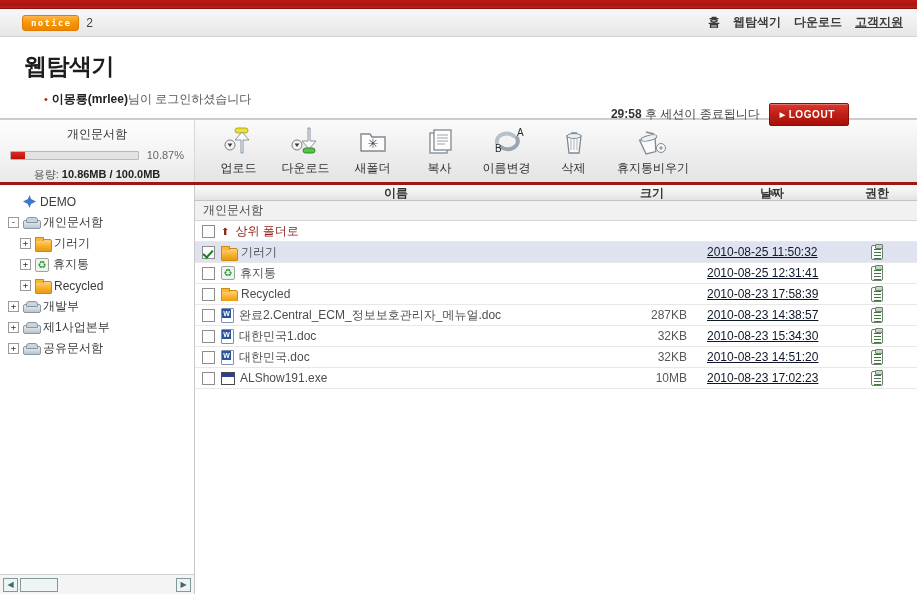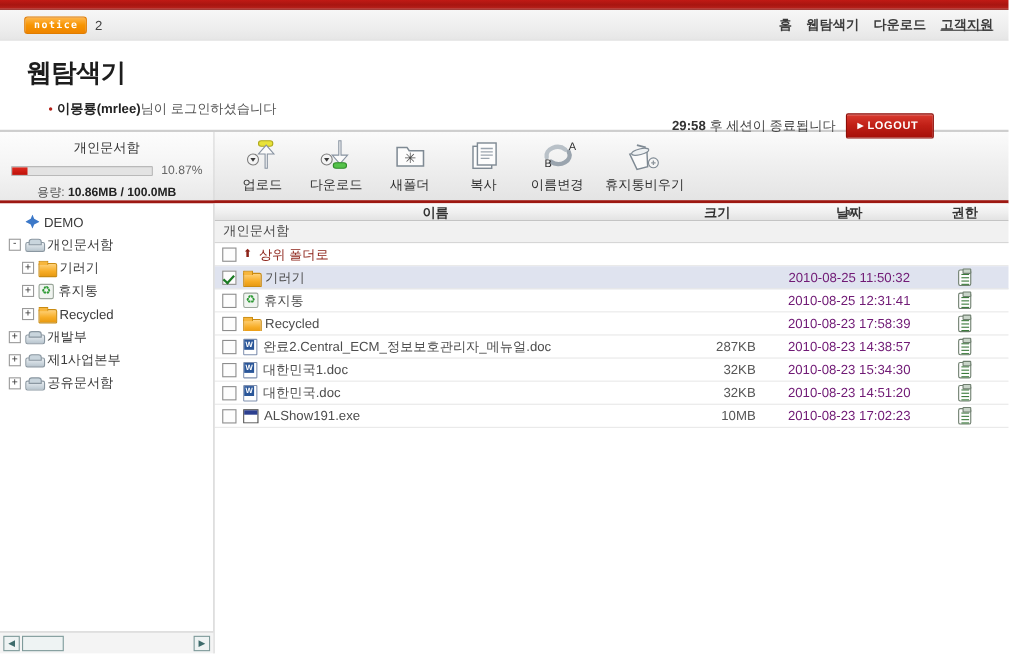--- a/index.html
+++ b/index.html
@@ -281,21 +281,21 @@
     content: "";
     position: absolute;
     left: 2px; top: 1px;
     width: 4px; height: 8px;
     border: solid #1a7a23;
     border-width: 0 2px 2px 0;
     transform: rotate(42deg);
   }
   .name-cell { flex: 1; display: flex; align-items: center; gap: 5px; overflow: hidden; }
   .size-cell { width: 110px; text-align: right; padding-right: 20px; color: #575757; }
-  .date-cell { width: 130px; text-align: center; color: #701a75; }
+  .date-cell { width: 130px; text-align: left; color: #0f172a; text-decoration: underline; }
   .perm-cell { width: 80px; display: flex; justify-content: center; }
   .up-link { color: #8c2218; }
   .up-arrow { color: #8c2218; font-size: 10px; margin-right: 1px; }
 
   
   .folder-ic { width: 15px; height: 13px; position: relative; flex: none; }
   .folder-ic::before {
     content:""; position:absolute; left:0; top:2px; width:15px; height:11px;
     background: linear-gradient(to bottom,#ffd27a 0%,#f7ad26 60%,#e89a12 100%);
     border:1px solid #c98b12; border-radius:1px 2px 1px 1px;
@@ -461,20 +461,31 @@
           <svg width="34" height="32" viewBox="0 0 34 32">
             <path d="M7 17 A10 8 0 0 1 24 10" fill="none" stroke="#b9c1c8" stroke-width="4" stroke-linecap="round"></path>
             <path d="M27 12 A10 8 0 0 1 11 21" fill="none" stroke="#9aa4ae" stroke-width="4" stroke-linecap="round"></path>
             <text x="27" y="10" font-size="10" fill="#2b2b2b" font-family="Liberation Sans">A</text>
             <text x="5" y="26" font-size="10" fill="#2b2b2b" font-family="Liberation Sans">B</text>
           </svg>
         </div>
         <span class="lb">이름변경</span>
       </div>
 
+      <div class="tool">
+        <div class="ic">
+          <svg width="34" height="32" viewBox="0 0 34 32">
+            <path d="M10 10 L24 10 L22 27 L12 27 Z" fill="#fafafa" stroke="#7f8a94" stroke-width="1.3"></path>
+            <ellipse cx="17" cy="10" rx="7" ry="2.4" fill="#eef1f3" stroke="#7f8a94"></ellipse>
+            <path d="M14 13 V24 M17 13 V24 M20 13 V24" stroke="#b4bcc3" stroke-width="1.1"></path>
+            <path d="M14 7 L20 7" stroke="#7f8a94" stroke-width="1.6"></path>
+          </svg>
+        </div>
+        <span class="lb">삭제</span>
+      </div>
 
       <div class="tool" style="width:92px">
         <div class="ic">
           <svg width="40" height="32" viewBox="0 0 40 32">
             <path d="M8 12 L24 12 L21 27 L11 27 Z" fill="#fafafa" stroke="#7f8a94" stroke-width="1.3" transform="rotate(-14 16 19)"></path>
             <ellipse cx="16" cy="12" rx="8" ry="2.6" fill="#eef1f3" stroke="#7f8a94" transform="rotate(-14 16 12)"></ellipse>
             <path d="M13 6 L21 8" stroke="#7f8a94" stroke-width="1.6"></path>
             <circle cx="28" cy="22" r="4.5" fill="#f6f6f6" stroke="#7f8a94"></circle>
             <path d="M26 22 L30 22 M28 20 L28 24" stroke="#8d959c" stroke-width="1.2"></path>
           </svg>

